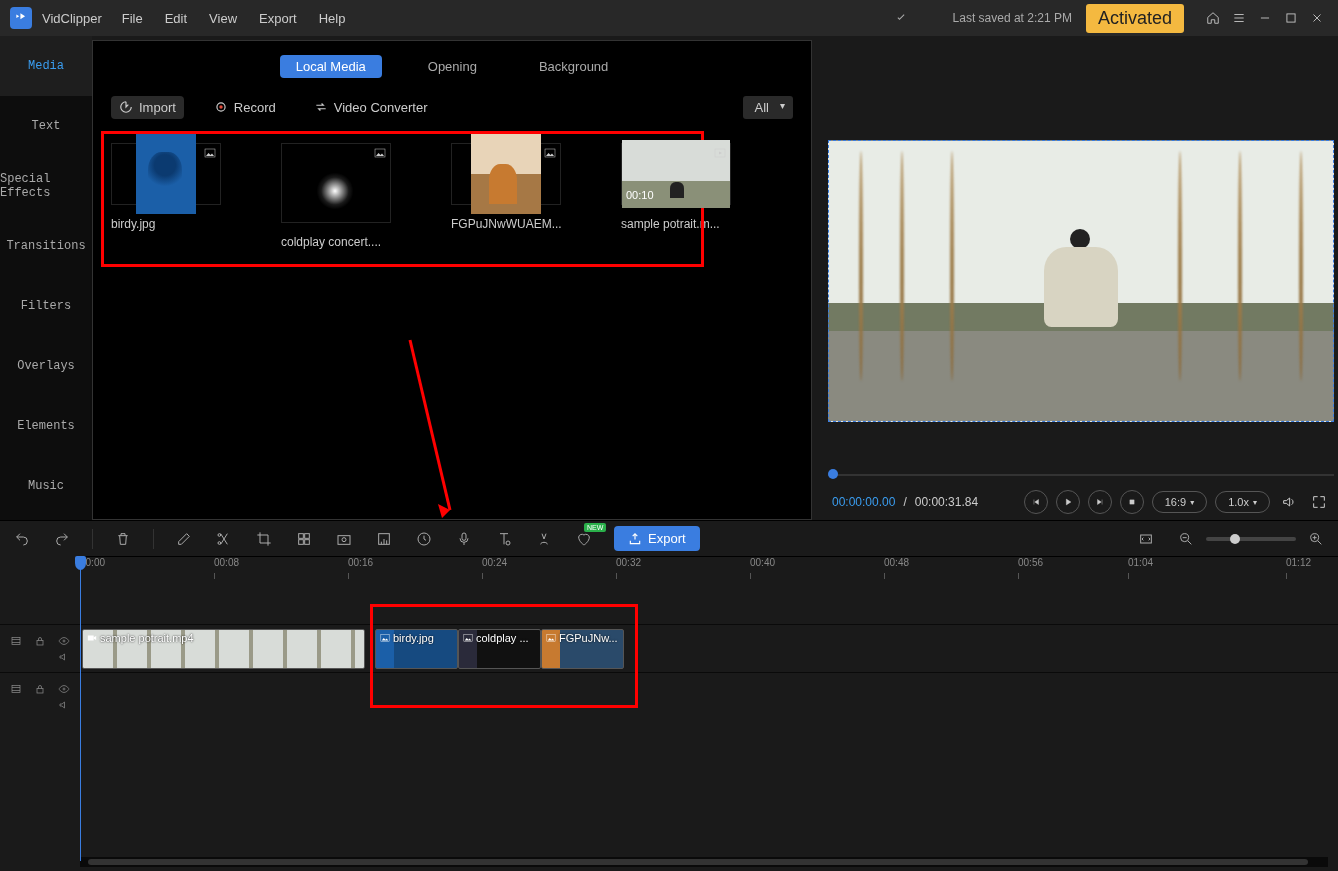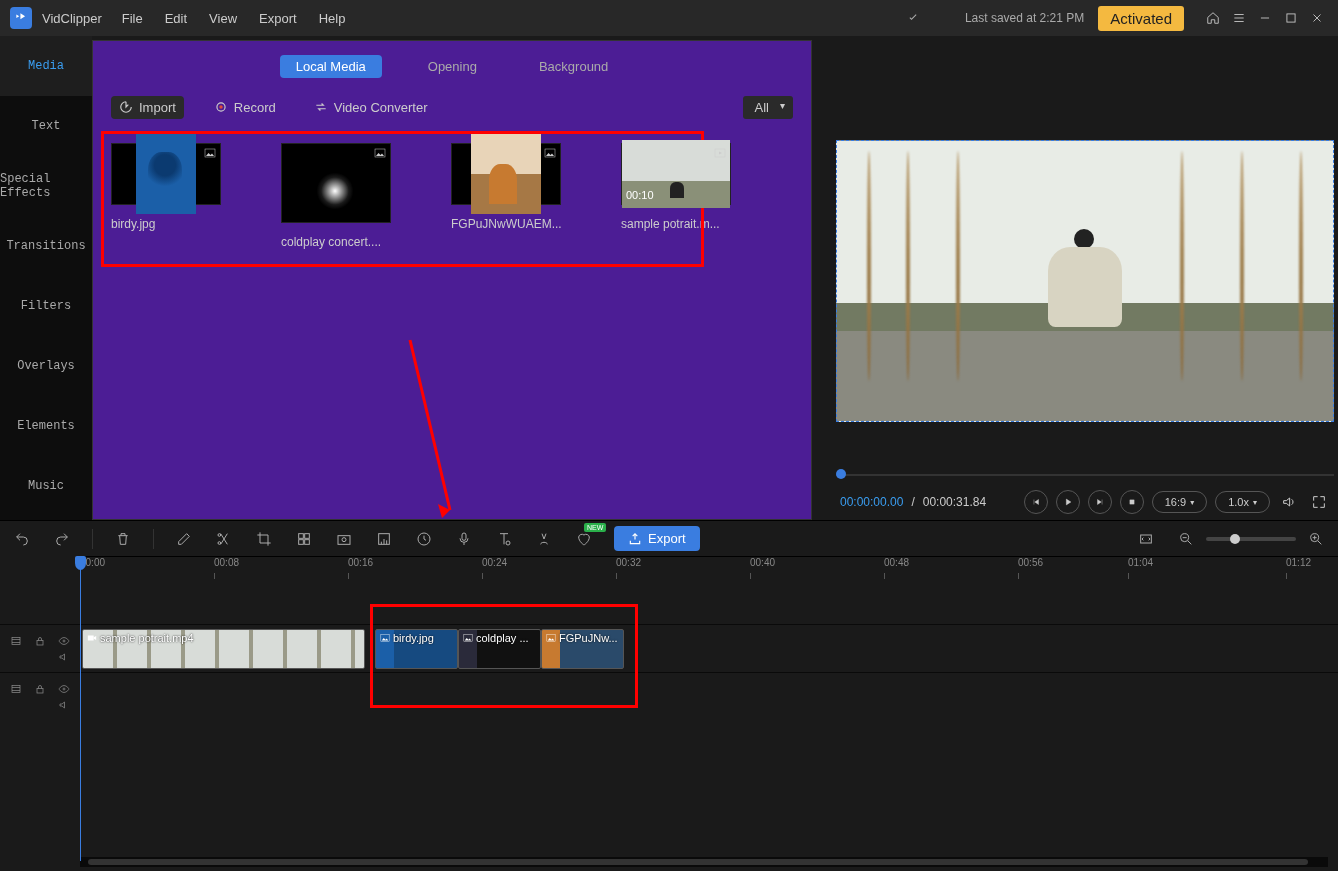--- a/index.html
+++ b/index.html
@@ -7,31 +7,31 @@
 
 
 .titlebar { height: 36px; background: #282828; display: flex; align-items: center; padding: 0 10px; }
 .logo { width: 22px; height: 22px; background: #3a7de0; border-radius: 4px; display: flex; align-items: center; justify-content: center; margin-right: 10px; }
 .logo svg { width: 14px; height: 14px; fill: #fff; }
 .app-name { font-weight: 500; margin-right: 20px; }
 .menu-item { margin-right: 22px; cursor: pointer; }
 .spacer { flex: 1; }
 .save-status { display: flex; align-items: center; font-size: 12px; color: #aaa; margin-right: 14px; gap: 40px; }
 .save-status svg { width: 12px; height: 12px; margin-right: 6px; }
-.activated { background: #f4b940; color: #222; padding: 4px 12px; border-radius: 3px; font-size: 15px; margin-right: 14px; }
+.activated { background: #f4b940; color: #222; padding: 4px 12px; border-radius: 3px; font-size: 18px; margin-right: 14px; }
 .win-btn { width: 22px; height: 22px; display: flex; align-items: center; justify-content: center; margin-left: 4px; cursor: pointer; color: #ccc; }
 .win-btn svg { width: 14px; height: 14px; stroke: #ccc; fill: none; stroke-width: 1.5; }
 
 
 .main { display: flex; height: 484px; }
 .sidebar { width: 92px; background: #0d0d0d; display: flex; flex-direction: column; }
 .side-tab { height: 60px; display: flex; align-items: center; justify-content: center; font-size: 12px; color: #aaa; cursor: pointer; font-family: Liberation Mono, monospace; }
 .side-tab.active { color: #3a9df0; background: #1e1e1e; }
 
-.media-area { width: 720px; background: #4c1d95; border: 1px solid #333; margin: 4px 20px 0 0; }
+.media-area { width: 720px; background: #000000; border: 1px solid #333; margin: 4px 12px 0 0; }
 .media-tabs { display: flex; justify-content: center; gap: 30px; padding: 14px 0 12px; }
 .mtab { padding: 4px 16px; border-radius: 4px; cursor: pointer; color: #aaa; font-size: 13px; }
 .mtab.active { background: #3a7de0; color: #fff; }
 
 .media-tools { display: flex; align-items: center; padding: 6px 18px 10px 18px; gap: 22px; color: #ccc; }
 .tool { display: flex; align-items: flex-start; gap: 6px; cursor: pointer; font-size: 13px; padding: 4px 8px; border-radius: 4px; }
 .tool.imp { background: #2a2a2a; }
 .tool svg { width: 14px; height: 14px; }
 .filter-dd { margin-left: auto; background: #2a2a2a; padding: 4px 24px 4px 12px; border-radius: 3px; position: relative; font-size: 13px; }
 .filter-dd::after { content: "▾"; position: absolute; right: 8px; font-size: 10px; }

